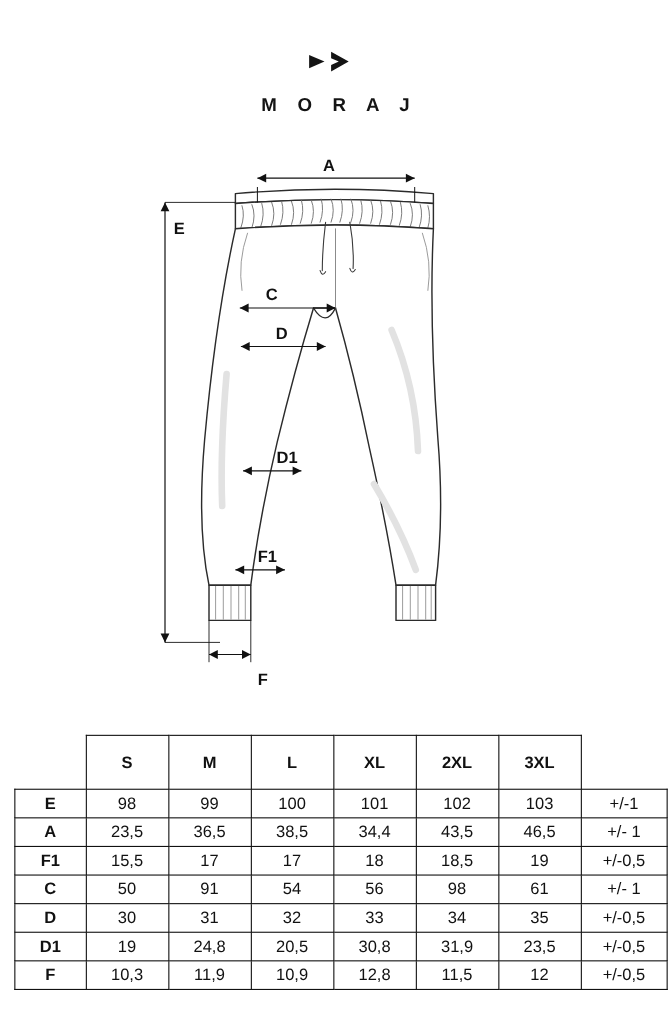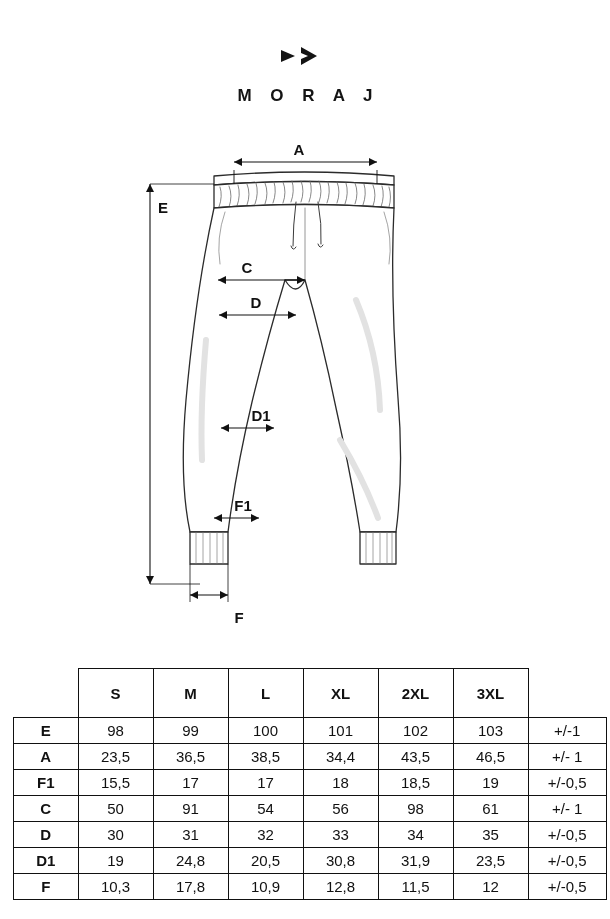--- a/index.html
+++ b/index.html
@@ -305,21 +305,21 @@
         <td>24,8</td>
         <td>20,5</td>
         <td>30,8</td>
         <td>31,9</td>
         <td>23,5</td>
         <td class="tol col-tol">+/-0,5</td>
       </tr>
       <tr>
         <td class="row-head col-head">F</td>
         <td>10,3</td>
-        <td>17,8</td>
+        <td>11,9</td>
         <td>10,9</td>
         <td>12,8</td>
         <td>11,5</td>
         <td>12</td>
         <td class="tol col-tol">+/-0,5</td>
       </tr>
     </tbody>
   </table>
 </div>
 

